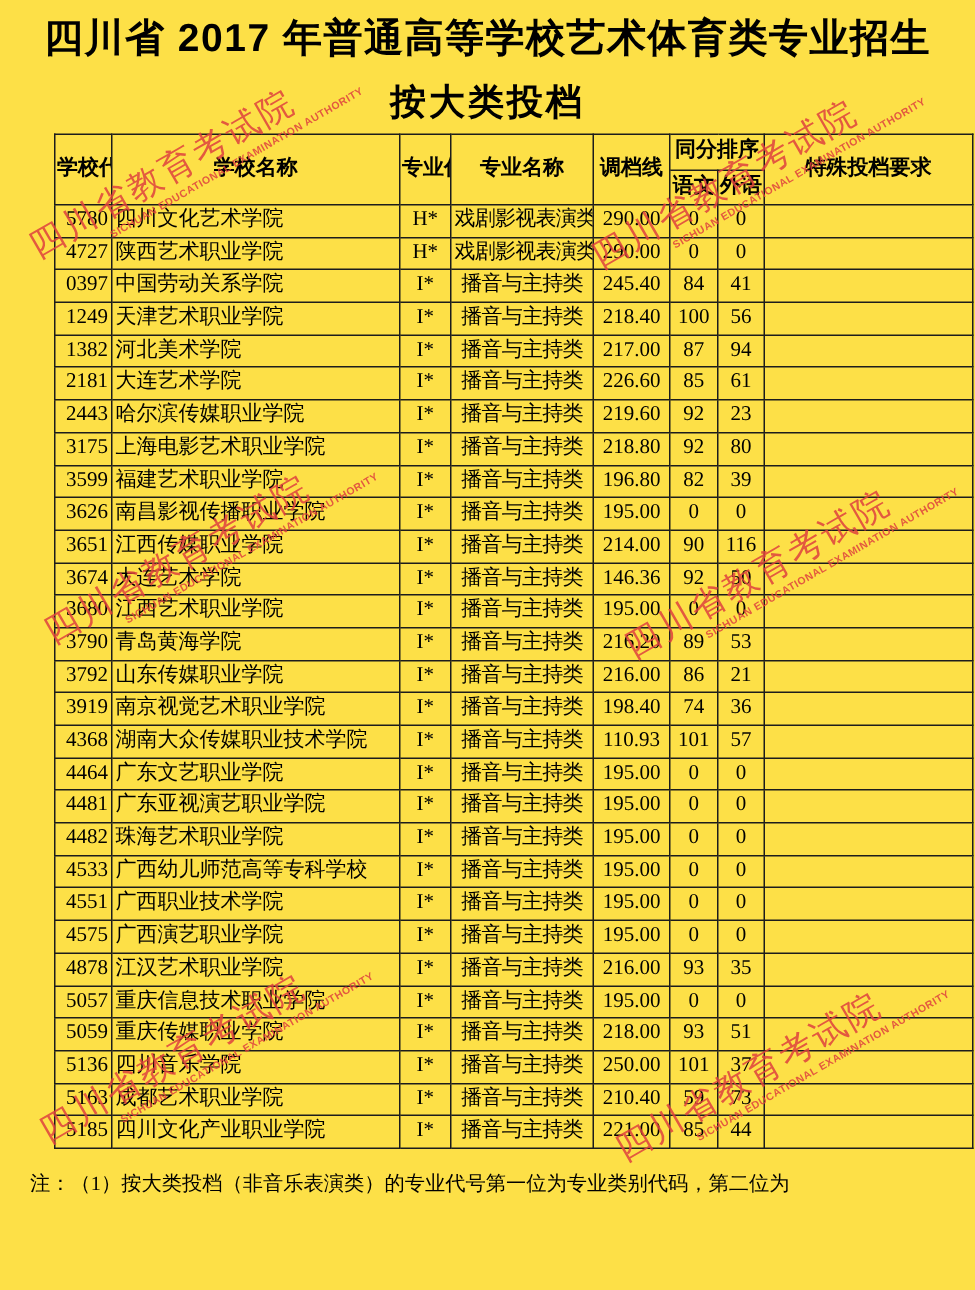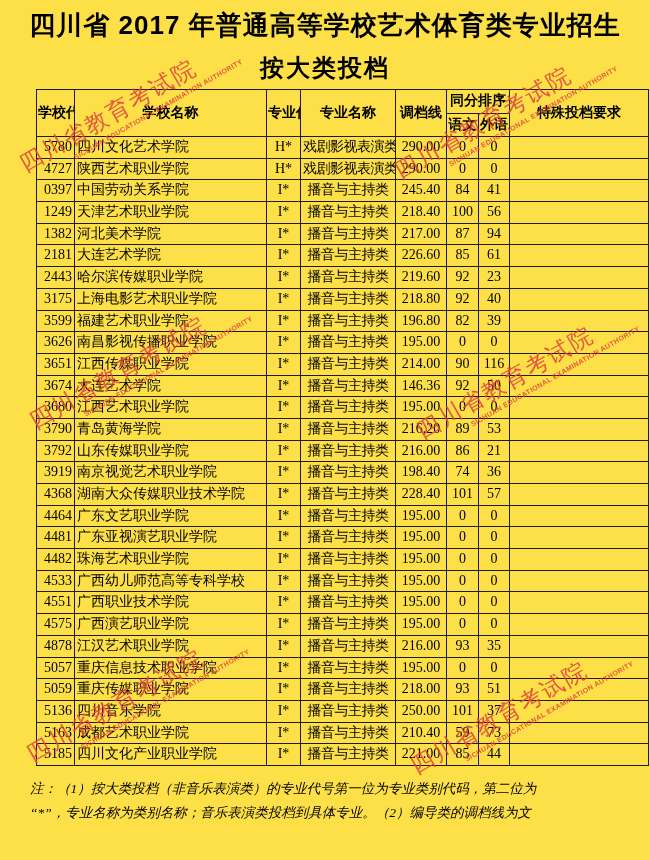--- a/index.html
+++ b/index.html
@@ -38,22 +38,22 @@
   table.score tbody tr { height:21.7px; }
   td.c-code   { text-align:right; }
   td.c-name   { text-align:left; padding-left:4px; }
   td.c-mcode  { text-align:center; font-family:"Liberation Serif",serif; }
   td.c-mname  { text-align:center; padding-left:2px; letter-spacing:-0.5px; }
   td.c-score  { text-align:center; font-weight:normal; }
   td.c-num    { text-align:center; }
   td.c-special{ }
 
   .note {
-    position:absolute; left:30px; top:777px; width:600px;
-    font-size:13.5px; line-height:24px; letter-spacing:0px;font-style:italic;
+    position:absolute; left:20px; top:777px; width:600px;
+    font-size:13.5px; line-height:24px; letter-spacing:0px;
   }
 
   .wm {
     position:absolute; width:230px; height:46px;
     transform:rotate(-30deg); transform-origin:center center;
     pointer-events:none; z-index:6; opacity:0.85;
   }
   .wm-cn {
     font-size:23px; letter-spacing:2px; white-space:nowrap;
     font-family:"Liberation Serif","DejaVu Serif",serif; font-weight:normal;
@@ -169,21 +169,21 @@
           <td class="c-num">23</td>
           <td class="c-special"></td>
         </tr>
         <tr>
           <td class="c-code">3175</td>
           <td class="c-name">上海电影艺术职业学院</td>
           <td class="c-mcode">I*</td>
           <td class="c-mname">播音与主持类</td>
           <td class="c-score">218.80</td>
           <td class="c-num">92</td>
-          <td class="c-num">40</td>
+          <td class="c-num">80</td>
           <td class="c-special"></td>
         </tr>
         <tr>
           <td class="c-code">3599</td>
           <td class="c-name">福建艺术职业学院</td>
           <td class="c-mcode">I*</td>
           <td class="c-mname">播音与主持类</td>
           <td class="c-score">196.80</td>
           <td class="c-num">82</td>
           <td class="c-num">39</td>
@@ -257,21 +257,21 @@
           <td class="c-score">198.40</td>
           <td class="c-num">74</td>
           <td class="c-num">36</td>
           <td class="c-special"></td>
         </tr>
         <tr>
           <td class="c-code">4368</td>
           <td class="c-name">湖南大众传媒职业技术学院</td>
           <td class="c-mcode">I*</td>
           <td class="c-mname">播音与主持类</td>
-          <td class="c-score">228.40</td>
+          <td class="c-score">110.93</td>
           <td class="c-num">101</td>
           <td class="c-num">57</td>
           <td class="c-special"></td>
         </tr>
         <tr>
           <td class="c-code">4464</td>
           <td class="c-name">广东文艺职业学院</td>
           <td class="c-mcode">I*</td>
           <td class="c-mname">播音与主持类</td>
           <td class="c-score">195.00</td>
@@ -387,21 +387,20 @@
           <td class="c-score">221.00</td>
           <td class="c-num">85</td>
           <td class="c-num">44</td>
           <td class="c-special"></td>
         </tr>
       </tbody>
   </table>
 
   <div class="note">
     <div>注：（1）按大类投档（非音乐表演类）的专业代号第一位为专业类别代码，第二位为</div>
-    <div>“*”，专业名称为类别名称；音乐表演类投档到具体专业。（2）编导类的调档线为文</div>
   </div>
 
   <div class="wm" style="left: 10px; top: 92px; color: rgb(223, 66, 62);">
     <div class="wm-cn">四川省教育考试院</div>
     <div class="wm-en">SICHUAN EDUCATIONAL EXAMINATION AUTHORITY</div>
   </div>
   <div class="wm" style="left: 385px; top: 99px; color: rgb(223, 66, 62);">
     <div class="wm-cn">四川省教育考试院</div>
     <div class="wm-en">SICHUAN EDUCATIONAL EXAMINATION AUTHORITY</div>
   </div>

